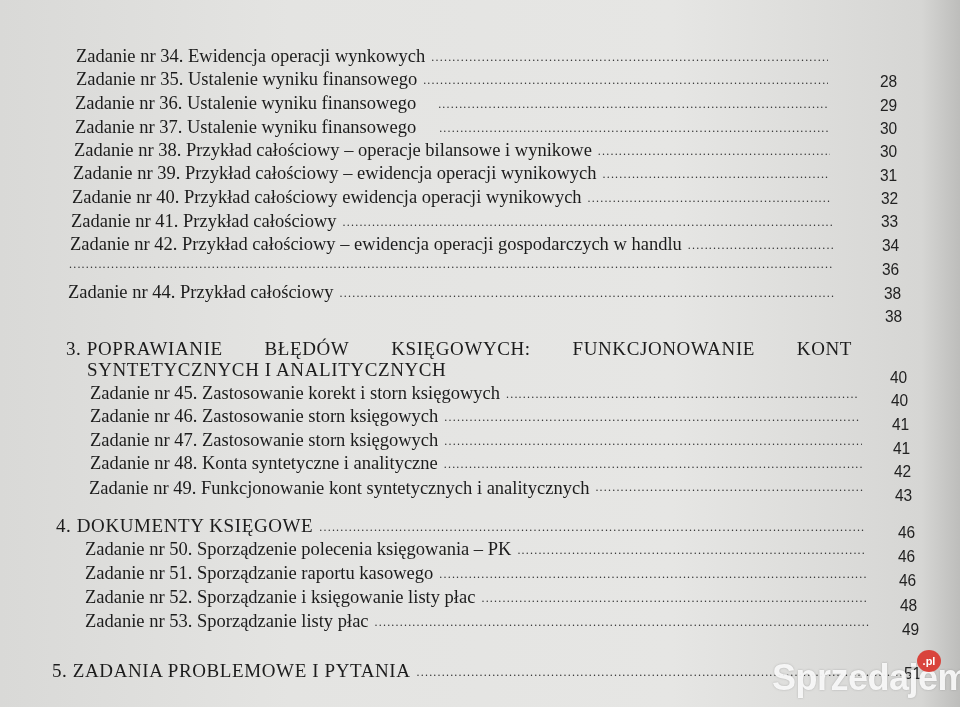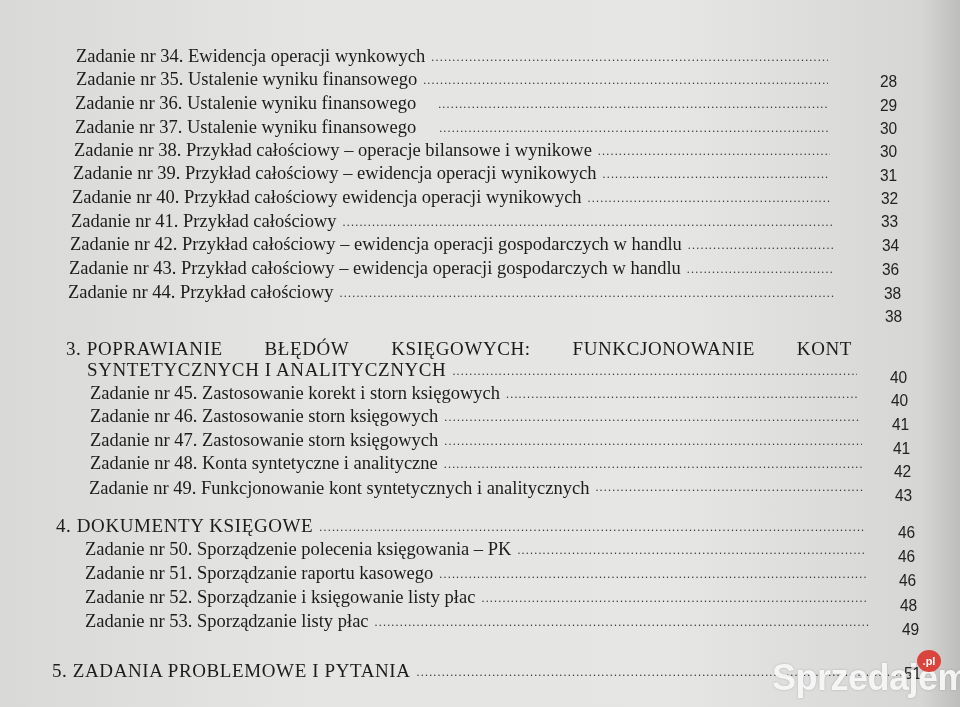--- a/index.html
+++ b/index.html
@@ -74,21 +74,20 @@
   </div>
   <div class="row" style="left:71px;top:211px;width:761px;">
     <span class="label">Zadanie nr 41. Przykład całościowy</span>
     <span class="leader">........................................................................................................................................................................................................</span>
   </div>
   <div class="row" style="left:70px;top:234px;width:763px;">
     <span class="label">Zadanie nr 42. Przykład całościowy – ewidencja operacji gospodarczych w handlu</span>
     <span class="leader">........................................................................................................................................................................................................</span>
   </div>
   <div class="row" style="left:69px;top:258px;width:765px;">
-    <span class="label">Zadanie nr 43. Przykład całościowy – ewidencja operacji gospodarczych w handlu</span>
     <span class="leader">........................................................................................................................................................................................................</span>
   </div>
   <div class="row" style="left:68px;top:282px;width:767px;">
     <span class="label">Zadanie nr 44. Przykład całościowy</span>
     <span class="leader">........................................................................................................................................................................................................</span>
   </div>
 
   <span class="pn" style="left:880px;top:72px;">28</span>
   <span class="pn" style="left:880px;top:96px;">29</span>
   <span class="pn" style="left:880px;top:119px;">30</span>
@@ -103,21 +102,21 @@
 
   <div class="sect-wrap-line" style="left:66px;top:338px;">
     <div class="sect3-line1" style="width:786px;">
       <span><span>3.</span> <span>POPRAWIANIE</span></span>
       <span>BŁĘDÓW</span>
       <span>KSIĘGOWYCH:</span>
       <span>FUNKCJONOWANIE</span>
       <span>KONT</span>
     </div>
   </div>
-  <div class="row section" style="left:87px;top:359px;width:770px;">
+  <div class="row section" style="left:87px;top:359px;width:770px;flex-direction:column;">
     <span class="label">SYNTETYCZNYCH I ANALITYCZNYCH</span>
     <span class="leader">........................................................................................................................................................................................................</span>
   </div>
   <span class="pn" style="left:890px;top:368px;">40</span>
 
   <div class="row" style="left:90px;top:383px;width:768px;">
     <span class="label">Zadanie nr 45. Zastosowanie korekt i storn księgowych</span>
     <span class="leader">........................................................................................................................................................................................................</span>
   </div>
   <span class="pn" style="left:891px;top:391px;">40</span>

